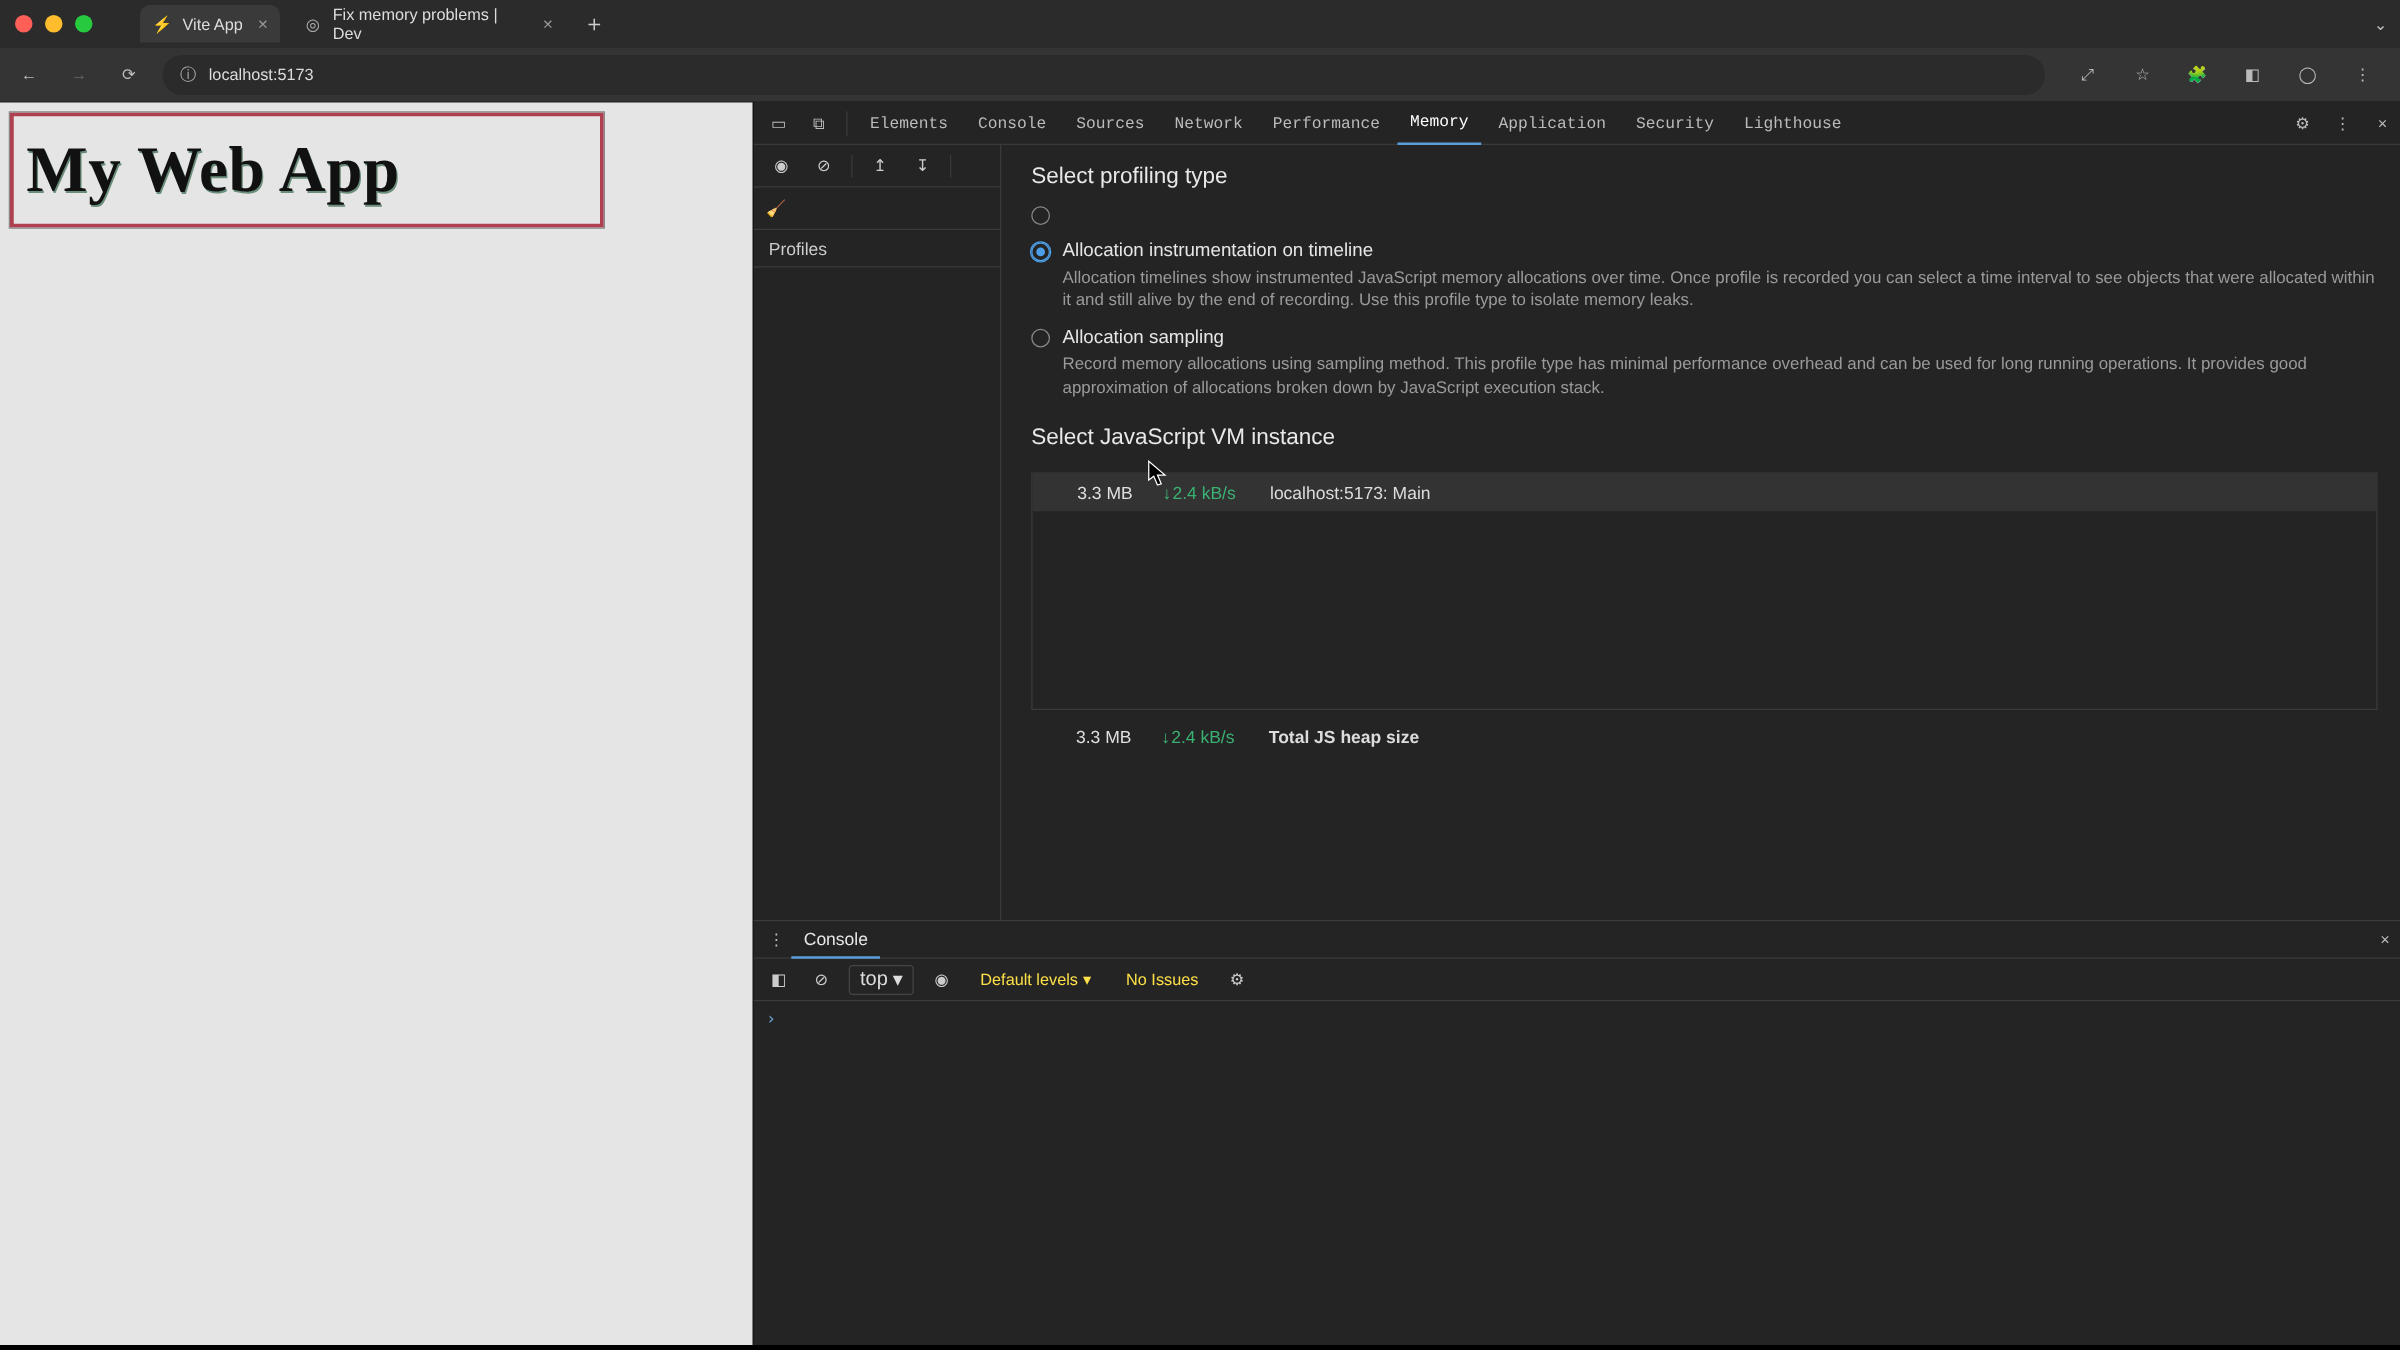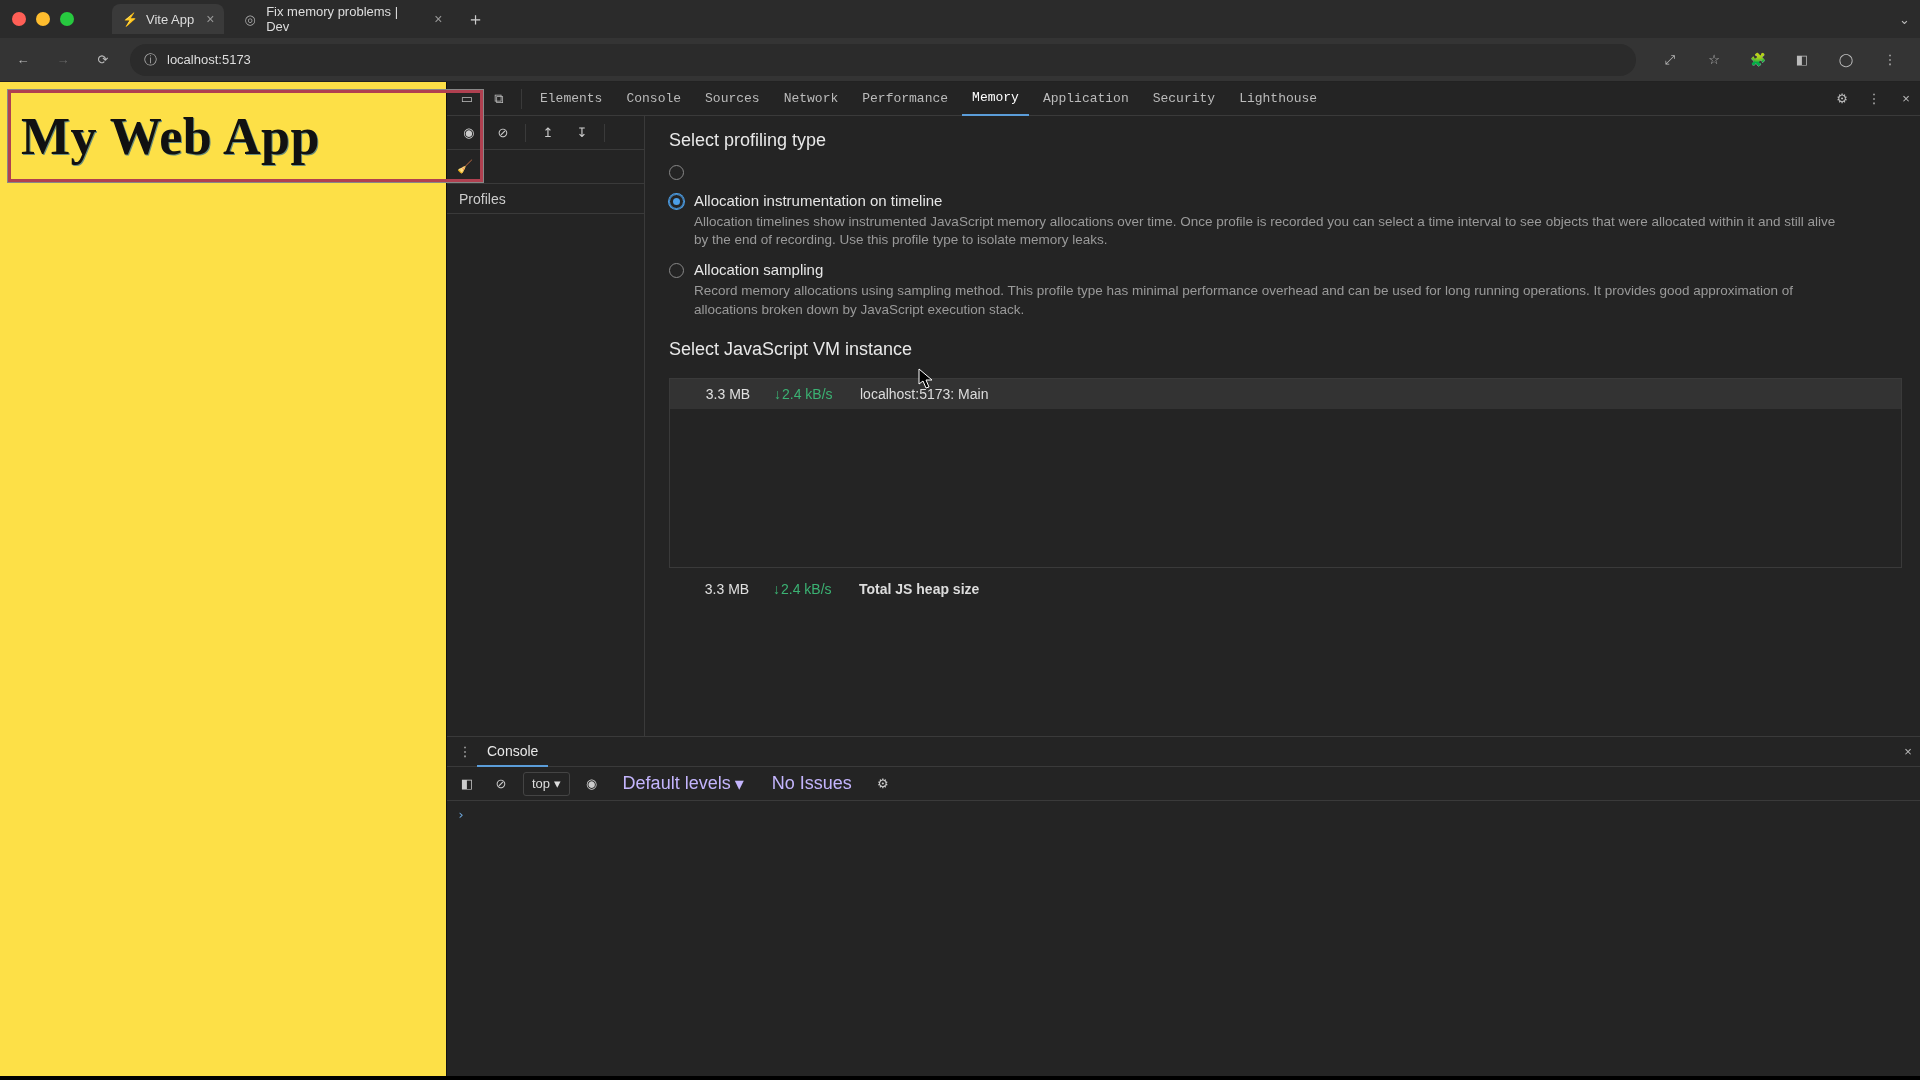--- a/index.html
+++ b/index.html
@@ -69,22 +69,22 @@
   .right-icons { display:flex; gap:16px; padding:0 6px; color:#bbb; }
   .right-icons .nav-icn { width:28px;height:28px; }
 
   
   .workspace {
     display:flex;
     width:100%;
     height: calc(100% - 38px - 44px - 4px);
   }
   .page-pane {
-    width: 446px;
-    background: #fde047;
+    width: 602px;
+    background: #e5e5e5;
     position:relative;
   }
   .page-box {
     margin: 8px;
     border: 3px solid #b04050;
     outline: 1px solid #888;
     padding: 6px 10px;
     width: 475px;
     height: 92px;
     display:flex;
@@ -187,23 +187,23 @@
     display:flex;
     flex-direction:column;
     background:#242424;
   }
   .drawer-tabs{height:30px;display:flex;align-items:center;padding-left:6px;border-bottom:1px solid #3a3a3a;}
   .drawer-tabs .icn{width:24px;height:24px;display:flex;align-items:center;justify-content:center;color:#bbb;}
   .drawer-tab{padding:0 10px;height:30px;display:flex;align-items:center;color:#e8e8e8;border-bottom:2px solid #5b9dd9;font-size:14px;}
   .drawer-tabs .spacer{flex:1;}
   .drawer-toolbar{height:34px;display:flex;align-items:center;gap:10px;padding:0 8px;border-bottom:1px solid #3a3a3a;}
   .drawer-toolbar .ticon{width:24px;height:24px;display:flex;align-items:center;justify-content:center;color:#ccc;}
-  .ctx{display:flex;align-items:center;gap:4px;height:24px;padding:0 8px;border:1px solid #444;border-radius:3px;font-size:13px;color:#ddd;}
+  .ctx{display:flex;align-items:center;gap:4px;height:24px;padding:0 8px;border:1px solid #444;border-radius:3px;font-size:16px;color:#ddd;}
   .filter{flex:1;height:24px;border:1px solid #444;border-radius:3px;padding:0 8px;color:#888;display:flex;align-items:center;font-size:13px;}
-  .lv{height:24px;padding:0 8px;border:1px solid transparent;display:flex;align-items:center;gap:4px;font-size:18px;color:#c4b5fd;}
+  .lv{height:24px;padding:0 8px;border:1px solid transparent;display:flex;align-items:center;gap:4px;font-size:13px;color:#fde047;}
   .console-body{flex:1;padding:6px 10px;}
   .prompt{color:#6fa8dc;font-family:monospace;}
 
   .cursor{position:absolute;width:16px;height:22px;pointer-events:none;left:918px;top:368px;z-index:999;}
   .cursor svg{display:block;}
 
   .bottom-strip{position:absolute;left:0;right:0;bottom:0;height:4px;background:#000;}
 </style>
 </head>
 <body>

